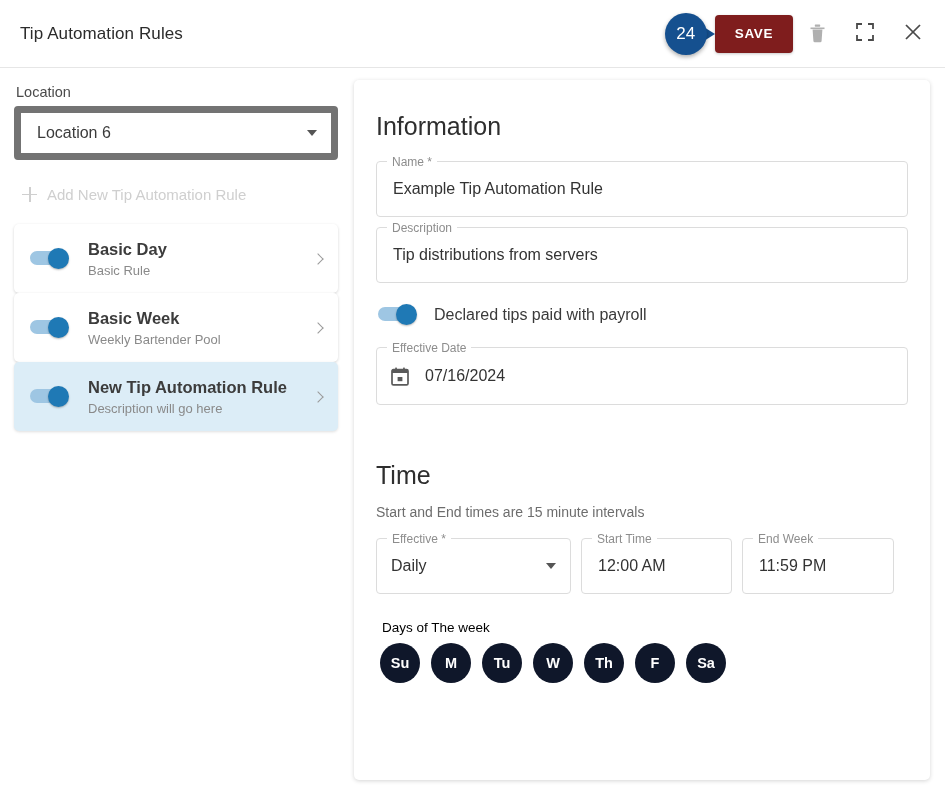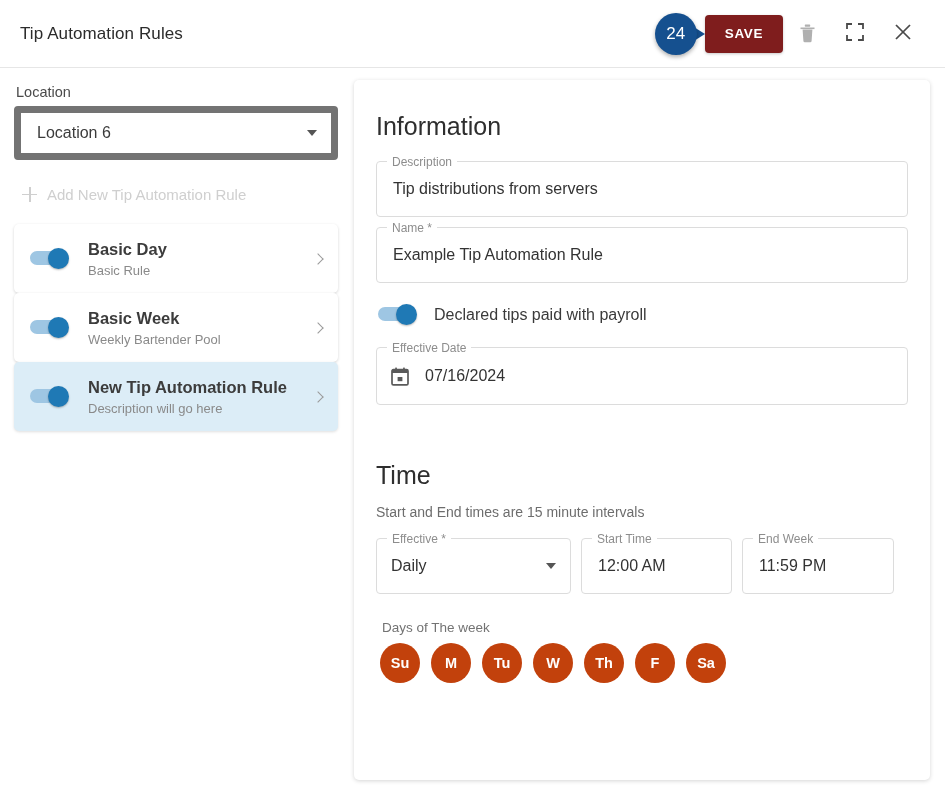--- a/index.html
+++ b/index.html
@@ -28,21 +28,21 @@
   .header-title {
     margin-left: 20px;
     font-size: 17px;
     color: #2b2b2b;
     font-weight: 400;
     letter-spacing: .1px;
   }
   .header-actions {
     margin-left: auto;
     display: flex; align-items: center;
-    padding-right: 18px;
+    padding-right: 8px;
     gap: 0px;
   }
 
   
   .badge-pin {
     position: relative;
     width: 56px; height: 44px;
     margin-right: -6px;
     display: flex; align-items: center; justify-content: flex-start;
     z-index: 5;
@@ -255,28 +255,28 @@
     display: flex;
     gap: 10px;
     margin-top: 4px;
   }
   .time-row .field { margin-bottom: 0; }
   .f-freq { width: 195px; position: relative; }
   .f-start { width: 151px; }
   .f-end { width: 152px; }
 
   .days-label {
-    font-size: 13.5px; color: #737373;
+    font-size: 13.5px; color: #000000;
     margin: 26px 0 8px 6px;
   }
   .days-row { display: flex; gap: 11px; margin-left: 4px; }
   .day-circle {
     width: 40px; height: 40px;
     border-radius: 50%;
-    background: #c2410c;
+    background: #0f172a;
     color: #ffffff;
     display: flex; align-items: center; justify-content: center;
     font-size: 14.5px; font-weight: 700;
     cursor: pointer;
     user-select: none;
   }
 </style>
 </head>
 <body>
 
@@ -383,27 +383,27 @@
       </div>
 
     </div>
   </div>
 
   <div class="main-card">
 
     <div class="sec-title">Information</div>
 
     <div class="field">
+      <span class="legend">Name *</span>
+      <input class="value" value="Example Tip Automation Rule" style="">
+    </div>
+
+    <div class="field">
       <span class="legend">Description</span>
       <input class="value" value="Tip distributions from servers" style="">
-    </div>
-
-    <div class="field">
-      <span class="legend">Name *</span>
-      <input class="value" value="Example Tip Automation Rule" style="">
     </div>
 
     <div class="switch-row">
       <div class="toggle">
         <div class="track"></div>
         <div class="thumb"></div>
       </div>
       <span class="lbl">Declared tips paid with payroll</span>
     </div>
 

